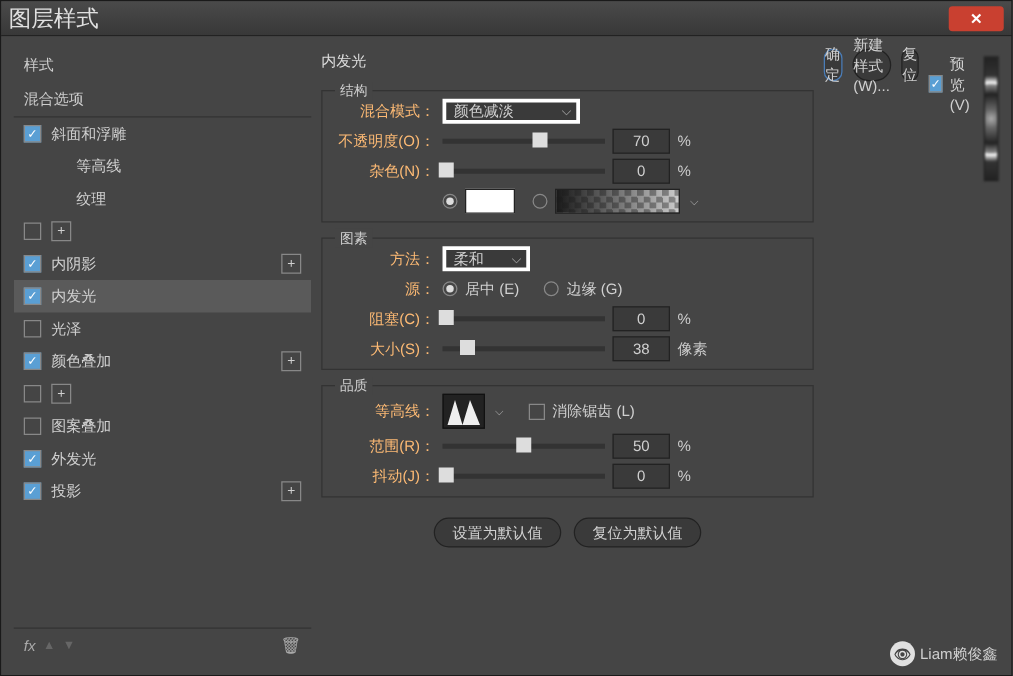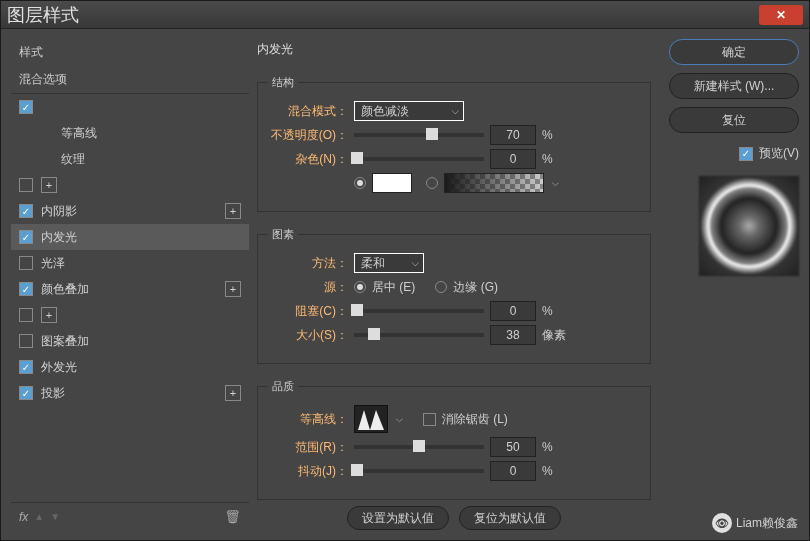--- a/index.html
+++ b/index.html
@@ -22,42 +22,42 @@
 .style-item .chk.noborder{border:none}
 .style-item .lbl{flex:1}
 .style-item .plus{width:16px;height:16px;border:1px solid #888;display:flex;align-items:center;justify-content:center;font-size:11px}
 .left-footer{height:28px;display:flex;align-items:center;padding:0 8px;gap:6px;border-top:1px solid #333}
 .left-footer .fx{font-style:italic;color:#aaa}
 .left-footer .arrow{color:#666;font-size:10px}
 .left-footer .spacer{flex:1}
 .left-footer .trash{color:#aaa;font-size:13px}
 .center-panel{flex:1;display:flex;flex-direction:column;gap:6px}
 .section-title{font-size:12px;color:#ddd;padding:2px 0}
-.group{border:1px solid #333;padding:16px 10px;position:relative;margin-top:16px}
+.group{border:1px solid #333;padding:4px 10px;position:relative;margin-top:6px}
 .group-label{position:absolute;top:-8px;left:10px;background:#454545;padding:0 4px;font-size:11px}
 .row{display:flex;align-items:center;height:24px;gap:6px}
 .row-label{width:80px;text-align:right;color:#fdba74}
-.dropdown{height:20px;background:#3a3a3a;border:1px solid #ffffff;padding:0 18px 0 6px;display:flex;align-items:center;position:relative;min-width:70px}
+.dropdown{height:20px;background:#3a3a3a;border:3px solid #ffffff;padding:0 18px 0 6px;display:flex;align-items:center;position:relative;min-width:70px}
 .dropdown::after{content:"⌵";position:absolute;right:4px;color:#aaa;font-size:10px}
 .slider{flex:1;height:4px;background:#333;position:relative;max-width:130px}
 .slider .thumb{position:absolute;top:-5px;width:12px;height:12px;background:#ddd;transform:translateX(-50%)}
 .num-input{width:46px;height:20px;background:#3a3a3a;border:1px solid #222;text-align:center;line-height:18px}
 .unit{color:#ccc}
 .radio{width:12px;height:12px;border:1px solid #888;border-radius:50%;display:inline-flex;align-items:center;justify-content:center}
 .radio.on::after{content:"";width:6px;height:6px;background:#ddd;border-radius:50%}
 .swatch{width:40px;height:20px;background:#fff;border:1px solid #222}
 .grad-swatch{width:100px;height:20px;background:repeating-conic-gradient(#888 0 25%,#ccc 0 50%) 0 0/10px 10px;border:1px solid #222;position:relative}
 .grad-swatch::after{content:"";position:absolute;inset:0;background:linear-gradient(90deg,#1a1a1a,rgba(0,0,0,0))}
 .contour{width:34px;height:28px;background:#222;border:1px solid #111;display:flex;align-items:flex-end;justify-content:center}
 .contour svg{width:30px;height:24px}
 .contour-arrow{font-size:9px;color:#aaa;margin-left:2px}
 .chkbox{width:13px;height:13px;border:1px solid #888;display:inline-flex;align-items:center;justify-content:center}
-.btn-row{display:flex;gap:10px;justify-content:center;}
+.btn-row{display:flex;gap:10px;justify-content:center;margin-top:10px}
 .btn{height:24px;padding:0 14px;background:#3a3a3a;border:1px solid #222;border-radius:12px;display:flex;align-items:center;cursor:pointer}
-.right-panel{width:140px;display:flex;flex-direction:column;gap:8px;align-items:flex-end}
+.right-panel{width:140px;display:flex;gap:8px;align-items:flex-start}
 .rbtn{width:130px;height:26px;border-radius:13px;background:#3a3a3a;border:1px solid #222;display:flex;align-items:center;justify-content:center;cursor:pointer}
 .rbtn.primary{border:1.5px solid #4a7db8}
 .preview-row{display:flex;align-items:center;gap:6px;margin-top:4px}
 .preview-chk{width:14px;height:14px;border:1px solid #888;background:#5a9fd4;display:flex;align-items:center;justify-content:center}
 .preview-chk::after{content:"✓";color:#fff;font-size:10px}
 .preview-box{width:100px;height:100px;background:radial-gradient(circle at 50% 50%,#aaa 0%,#666 15%,#222 40%,#888 55%,#fff 58%,#333 70%,#222 100%);margin-top:6px;border:1px solid #222;filter:blur(1px)}
 .watermark{position:absolute;right:12px;bottom:8px;color:#e0e0e0;font-size:16px;display:flex;align-items:center;gap:4px}
 .wb-icon{width:20px;height:20px;border-radius:50%;background:#e0e0e0;color:#444;display:flex;align-items:center;justify-content:center;font-size:11px;font-weight:bold}
 </style>
 </head>
@@ -68,20 +68,21 @@
     <span class="titlebar-title">图层样式</span>
     <div class="close-btn">✕</div>
   </div>
   <div class="body">
     <div class="left-panel">
       <div class="style-header">样式</div>
       <div class="blend-header">混合选项</div>
       <div class="style-list" id="style-list">
           <div class="style-item">
             <span class="chk on"></span>
+            <span class="lbl">斜面和浮雕</span>
           </div>
           <div class="style-item indent">
             <span class="chk noborder"></span>
             <span class="lbl">等高线</span>
           </div>
           <div class="style-item indent">
             <span class="chk noborder"></span>
             <span class="lbl">纹理</span>
           </div>
           <div class="style-item">

